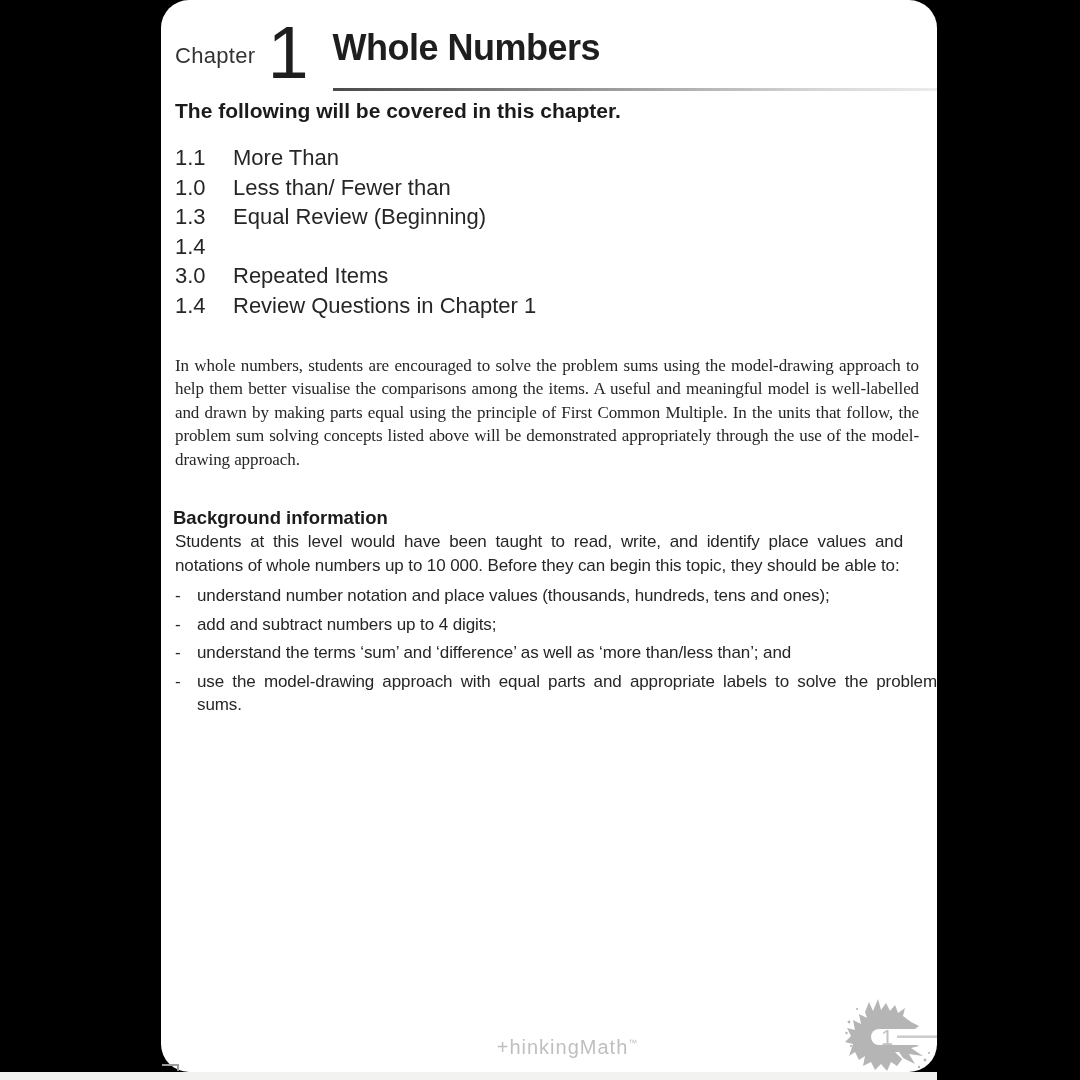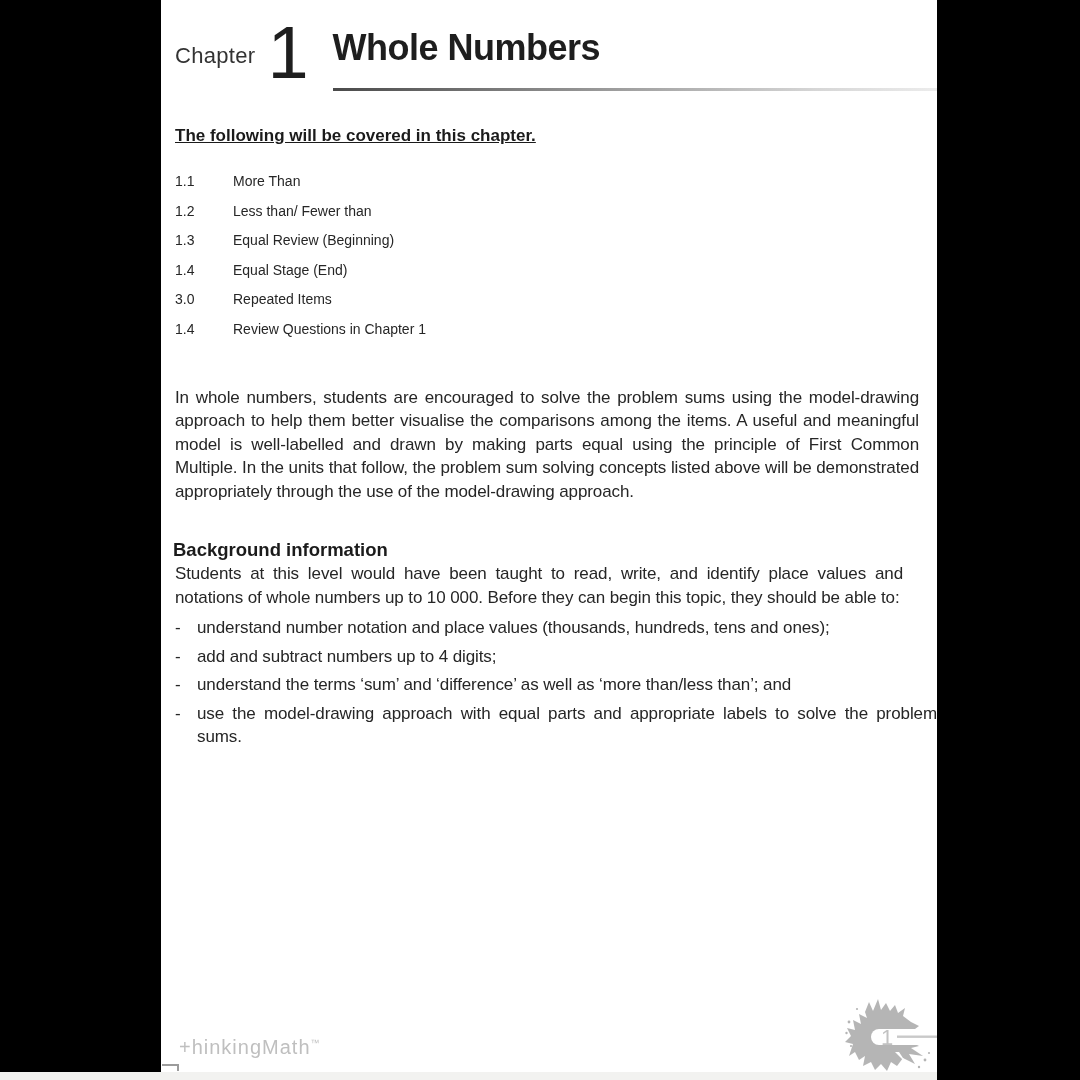--- a/index.html
+++ b/index.html
@@ -12,20 +12,21 @@
     font-family: "Liberation Sans", sans-serif;
     -webkit-font-smoothing: antialiased;
   }
   .page {
     position: absolute;
     left: 161px;
     top: 0;
     width: 776px;
     height: 1072px;
     background: #ffffff;
+    border-radius: 28px;
   }
   .bottom-strip {
     position: absolute;
     left: 0;
     top: 1072px;
     width: 937px;
     height: 8px;
     background: #f2f2f0;
   }
 
@@ -64,46 +65,46 @@
     line-height: 1.1;
     margin-bottom: 20px;
   }
   .title-underline {
     height: 3px;
     background: linear-gradient(to right, #4a4a4a 0%, #9a9a9a 45%, #d6d6d6 80%, #ececec 100%);
   }
 
   
   .toc-heading {
-    margin: 44px 18px 0 14px;
-    font-size: 17px;
+    margin: 17px 18px 0 14px;
+    font-size: 21px;
     font-weight: bold;
     color: #1b1b1b;
-    text-decoration: underline;
   }
   .toc-list { margin-top: 21px; }
   .toc-row {
     display: flex;
     padding-left: 14px;
     height: 29.5px;
     align-items: center;
-    font-size: 14px;
+    font-size: 22px;
     color: #262626;
   }
   .toc-num { width: 58px; flex: 0 0 58px; }
   .toc-label { flex: 1; }
 
   
   .intro-paragraph {
-    margin: 42px 18px 0 14px;
+    margin: 33px 18px 0 14px;
     font-size: 17px;
     line-height: 23.5px;
     color: #262626;
     text-align: justify;
     letter-spacing: -0.1px;
+    font-family: Liberation Serif, serif;
   }
   .bg-heading {
     margin: 36px 18px 0 12px;
     font-size: 18.5px;
     font-weight: bold;
     color: #1b1b1b;
   }
   .bg-paragraph {
     margin: 1px 34px 0 14px;
     font-size: 17px;
@@ -123,21 +124,21 @@
   }
   .bullet-dash { width: 22px; flex: 0 0 22px; }
   .bullet-text { flex: 1; text-align: justify; letter-spacing: -0.1px; }
 
   
   .footer-brand {
     position: absolute;
     left: 0;
     width: 100%;
     bottom: 13px;
-    text-align: left;
+    text-align: center;
     color: #bfbfbf;
     font-size: 20px;
     letter-spacing: 1px;
     transform: translateX(18px);
   }
   .footer-brand .tm {
     font-size: 9px;
     vertical-align: super;
     letter-spacing: 0;
   }
@@ -174,30 +175,29 @@
       </div>
     </div>
 
     <div class="toc-heading">The following will be covered in this chapter.</div>
     <div class="toc-list">
       <div class="toc-row">
         <span class="toc-num">1.1</span>
         <span class="toc-label">More Than</span>
       </div>
       <div class="toc-row">
-        <span class="toc-num">1.2</span>
+        <span class="toc-num">1.0</span>
         <span class="toc-label">Less than/ Fewer than</span>
       </div>
       <div class="toc-row">
         <span class="toc-num">1.3</span>
         <span class="toc-label">Equal Review (Beginning)</span>
       </div>
       <div class="toc-row">
         <span class="toc-num">1.4</span>
-        <span class="toc-label">Equal Stage (End)</span>
       </div>
       <div class="toc-row">
         <span class="toc-num">3.0</span>
         <span class="toc-label">Repeated Items</span>
       </div>
       <div class="toc-row">
         <span class="toc-num">1.4</span>
         <span class="toc-label">Review Questions in Chapter 1</span>
       </div>
     </div>

